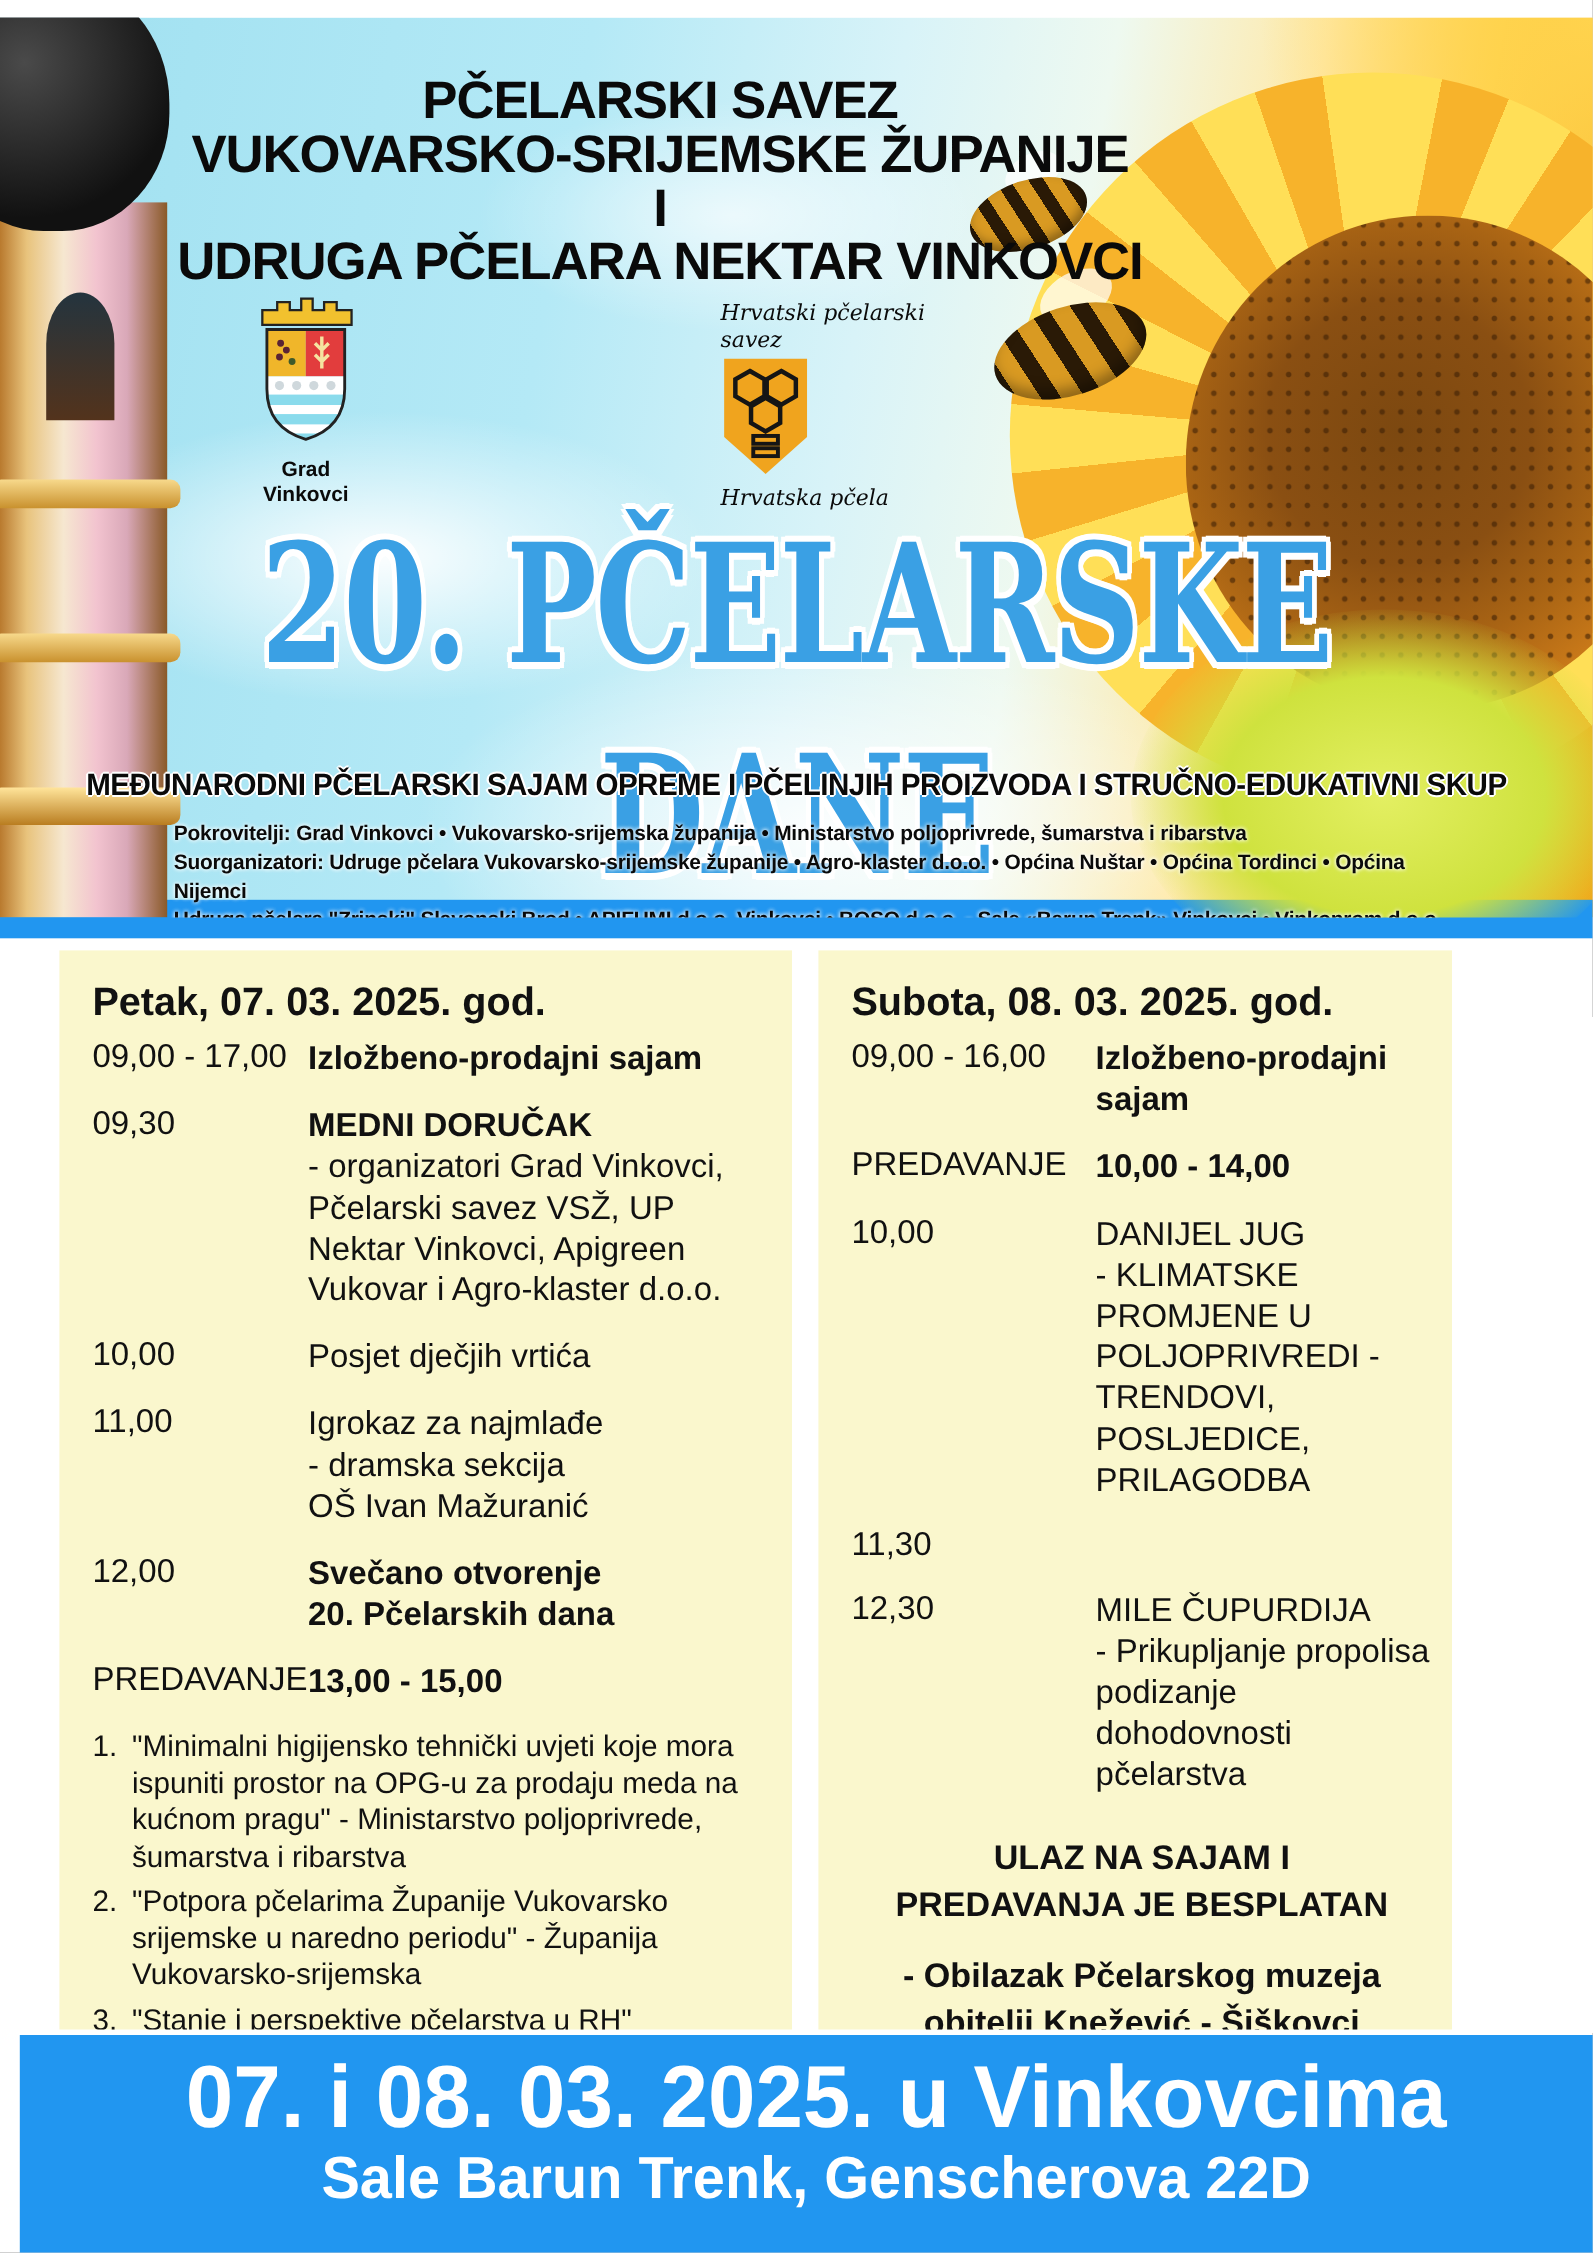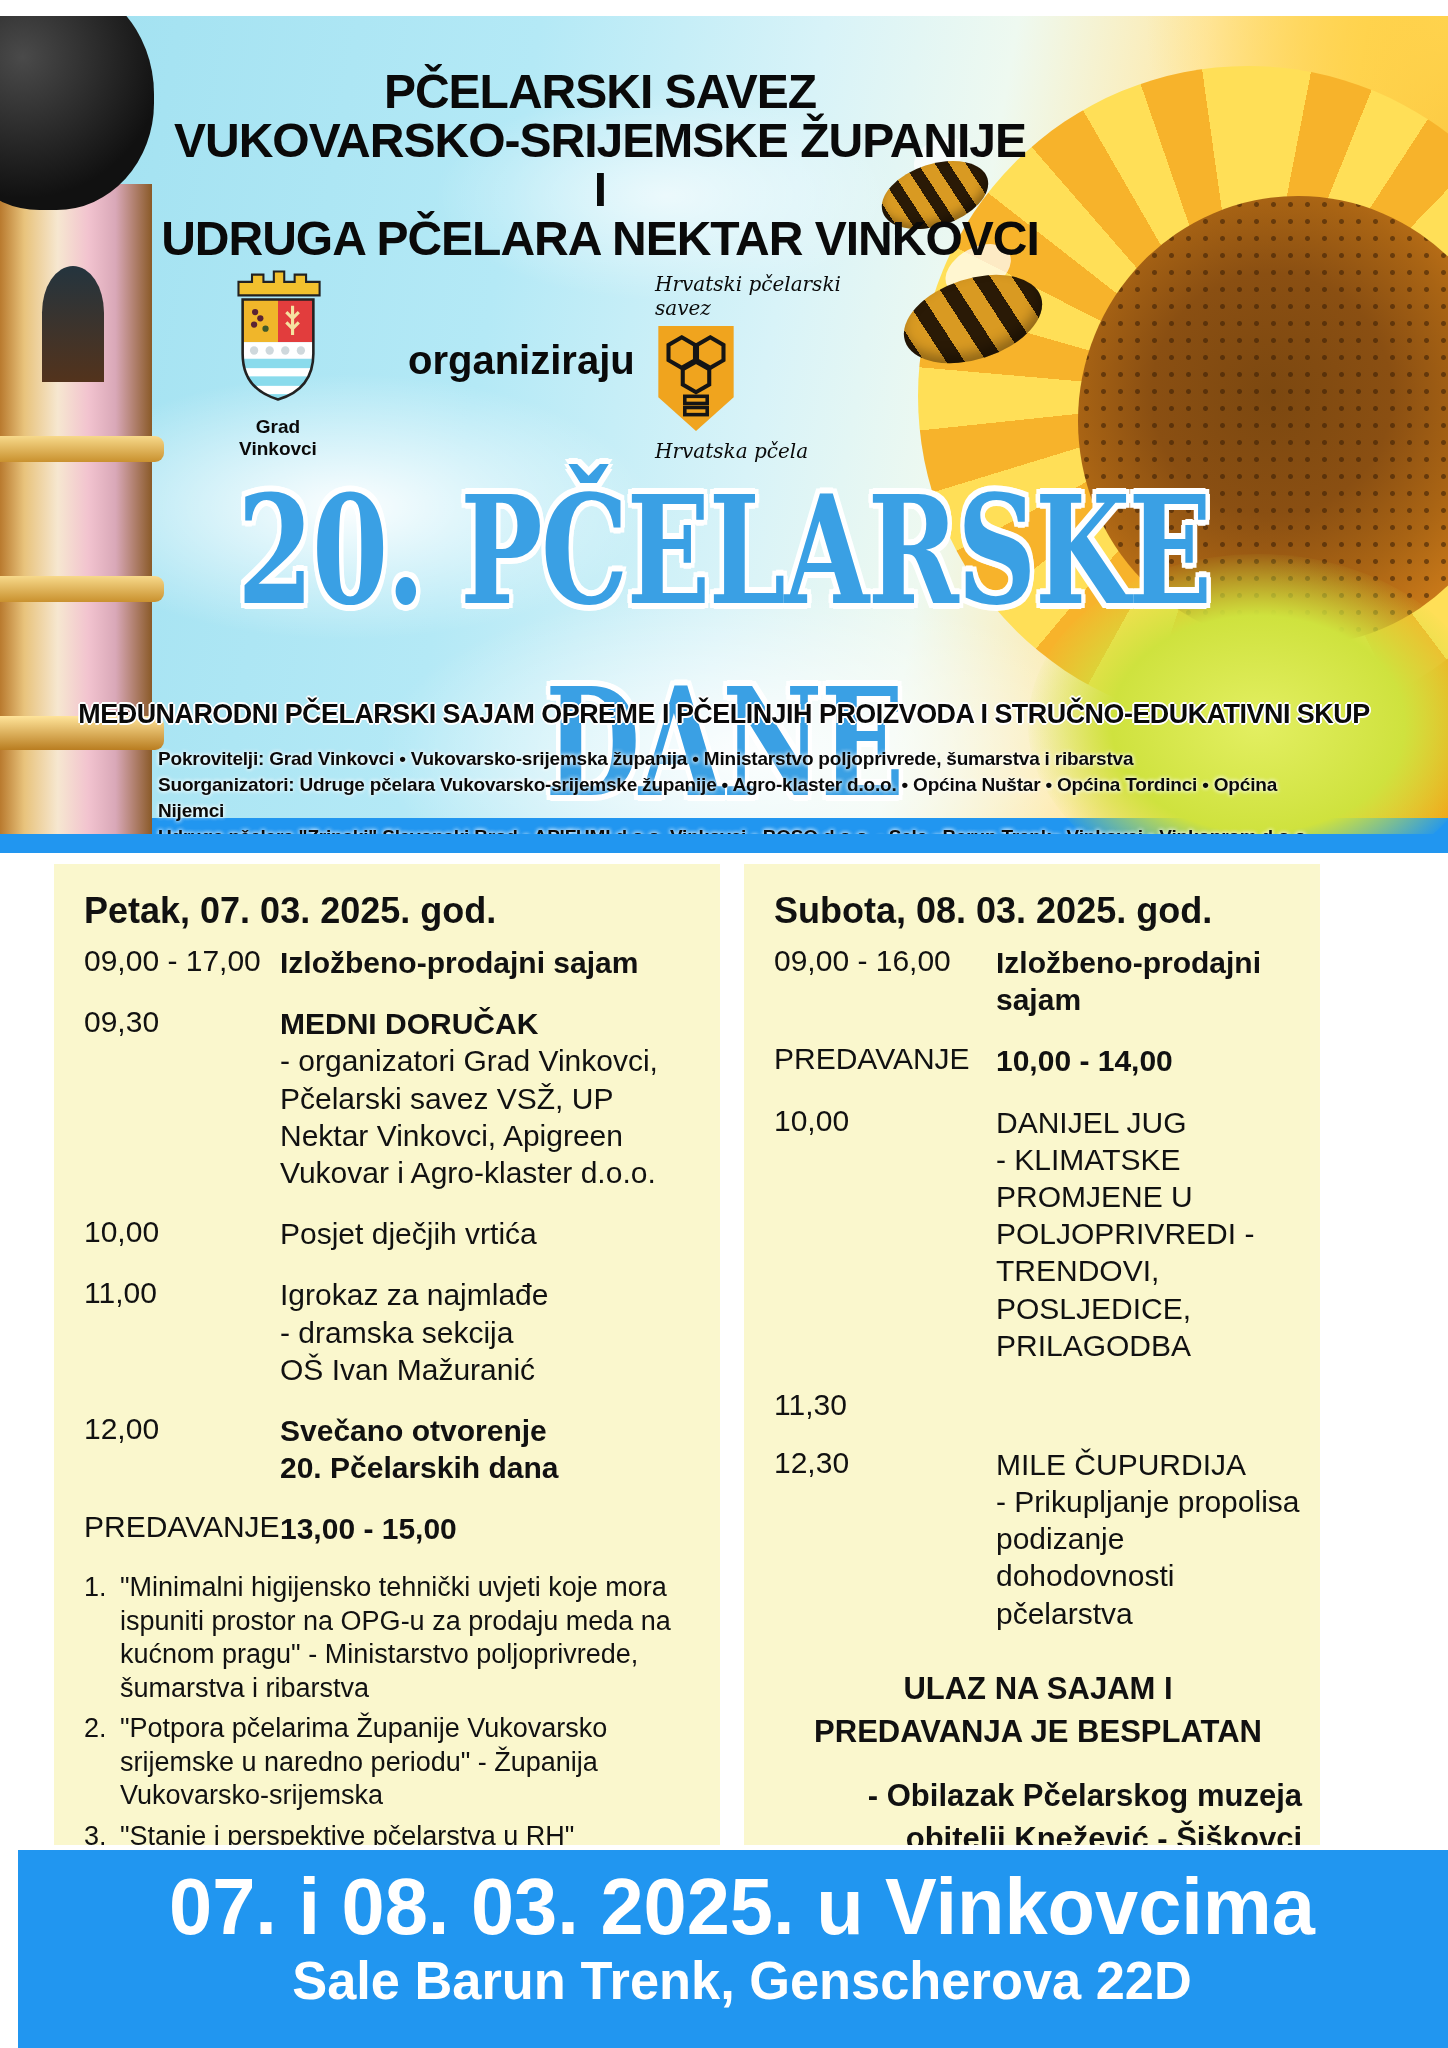--- a/index.html
+++ b/index.html
@@ -75,21 +75,21 @@
   .day-header{font-weight:bold;font-size:36px;margin-bottom:12px;}
   .srow{display:flex;margin-bottom:24px;}
   .srow .time{flex:0 0 196px;font-size:30px;}
   .panel-right .srow .time{flex:0 0 222px;}
   .srow .desc{flex:1;font-size:30px;line-height:1.24;}
   .b{font-weight:bold;}
   .lect{display:flex;font-size:27px;line-height:1.24;margin-bottom:7px;}
   .lect .num{flex:0 0 36px;}
   .lect .ltext{flex:1;}
   .notice{font-weight:bold;font-size:31px;line-height:1.38;text-align:center;margin-top:36px;}
-  .museum{font-weight:bold;font-size:31px;line-height:1.38;text-align:right;margin-top:22px;}
+  .museum{font-weight:bold;font-size:31px;line-height:1.38;text-align:center;margin-top:22px;}
   
   .footer{position:absolute;left:18px;top:1850px;width:1448px;height:214px;background:#2196f0;
     text-align:center;color:#fff;z-index:6;}
   .f1{font-weight:bold;font-size:80px;line-height:86px;margin-top:14px;transform:scaleX(.97);}
   .f2{font-weight:bold;font-size:54px;line-height:60px;transform:scaleX(.97);}
 </style>
 </head>
 <body>
 
 <div class="poster">
@@ -152,21 +152,20 @@
           <circle cx="27" cy="83" r="4" fill="#cfd8dc"></circle>
             <circle cx="42" cy="83" r="4" fill="#cfd8dc"></circle>
           <circle cx="57" cy="83" r="4" fill="#cfd8dc"></circle>
             <circle cx="72" cy="83" r="4" fill="#cfd8dc"></circle>
         </g>
         <path d="M16,34 h68 v52 q0,34 -34,44 q-34,-10 -34,-44 z" fill="none" stroke="#222" stroke-width="2.5"></path>
       </svg>
       <div class="vink-label">Grad Vinkovci</div>
     </div>
 
-    <div class="organiziraju">organiziraju</div>
 
     <div class="hps-block">
       <div class="hps-caption">Hrvatski pčelarski savez</div>
       <svg width="82" height="112" viewBox="0 0 80 110" style="margin-top:3px">
         <path d="M3,3 h74 v70 l-37,33 l-37,-33 z" fill="#f0a41e"></path>
         <polygon points="26,14 39,21.5 39,36.5 26,44 13,36.5 13,21.5" fill="none" stroke="#151515" stroke-width="4"></polygon>
         <polygon points="54,14 67,21.5 67,36.5 54,44 41,36.5 41,21.5" fill="none" stroke="#151515" stroke-width="4"></polygon>
         <polygon points="40,38 53,45.5 53,60.5 40,68 27,60.5 27,45.5" fill="none" stroke="#151515" stroke-width="4"></polygon>
         <rect x="29" y="72" width="22" height="7" fill="none" stroke="#151515" stroke-width="3.5"></rect>
         <rect x="29" y="83" width="22" height="7" fill="none" stroke="#151515" stroke-width="3.5"></rect>

